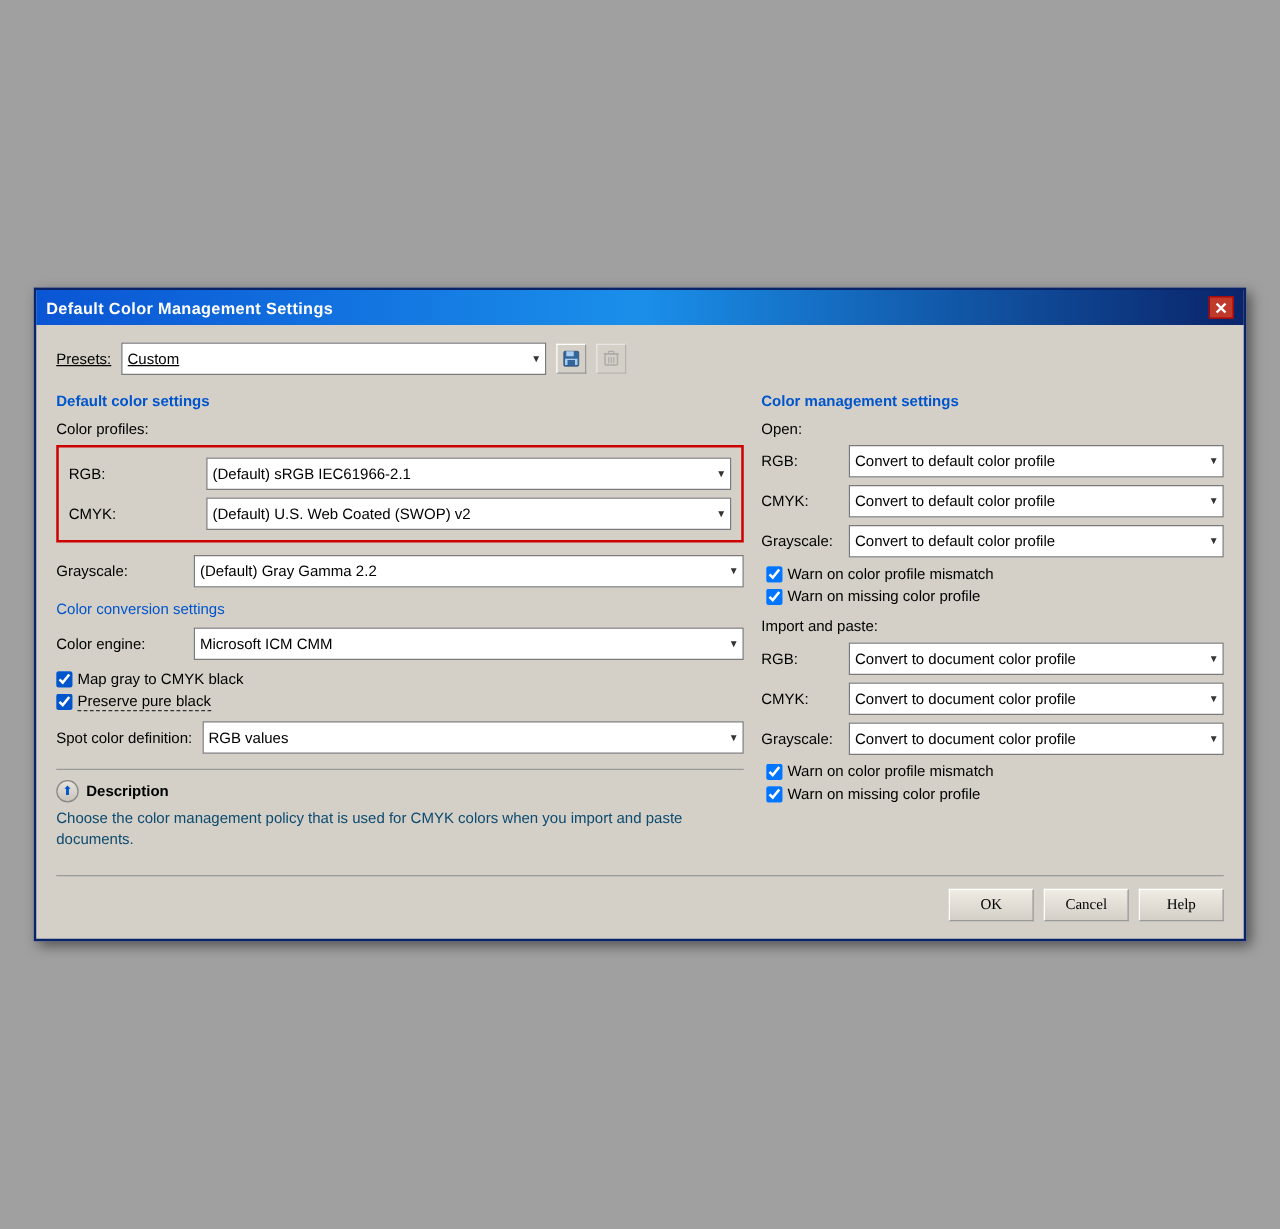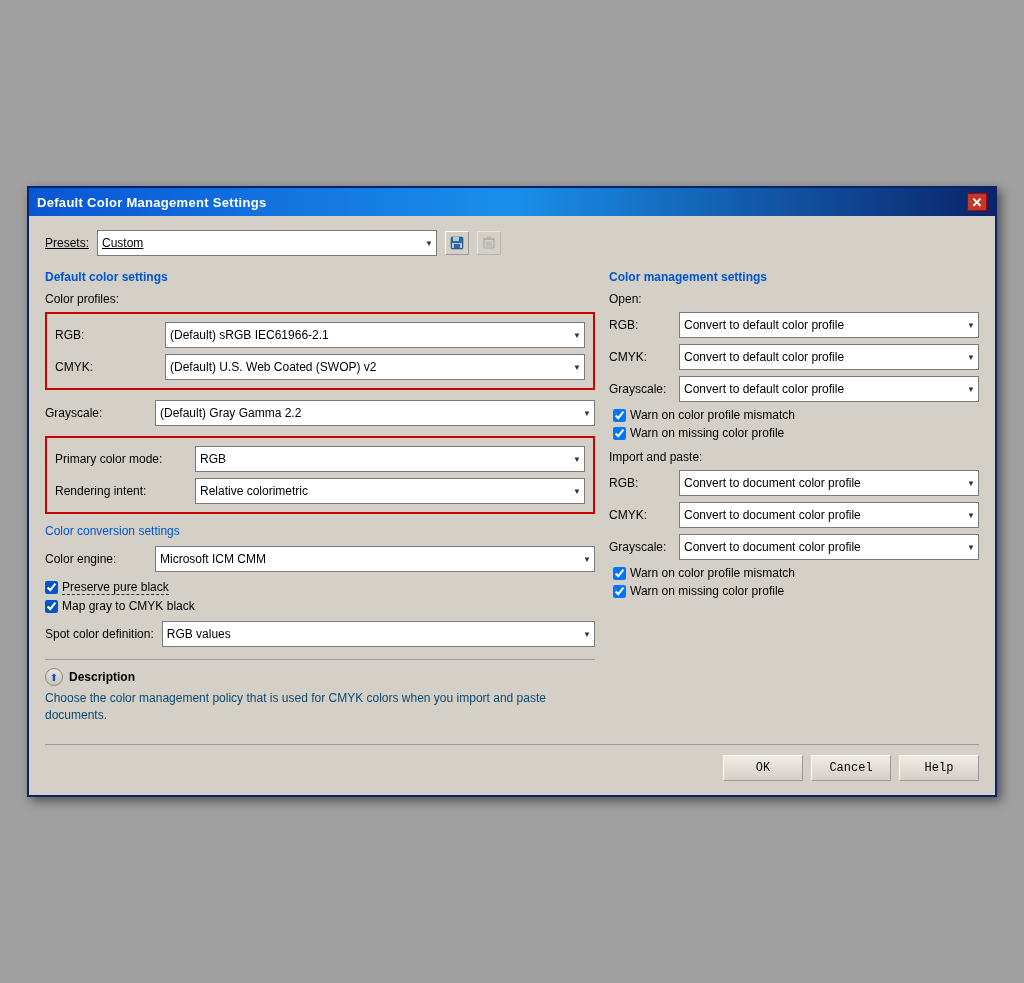--- a/index.html
+++ b/index.html
@@ -287,29 +287,29 @@
     .button-row {
       display: flex;
       justify-content: flex-end;
       gap: 8px;
       margin-top: 20px;
       padding-top: 10px;
       border-top: 1px solid #999;
     }
 
     .dialog-btn {
-      width: 80px;
+      width: 68px;
       height: 26px;
       background: linear-gradient(to bottom, #f0ece4, #d4d0c8);
       border: 1px solid #999;
       border-top: 1px solid #fff;
       border-left: 1px solid #fff;
       font-size: 12px;
       cursor: pointer;
-      font-family: Liberation Mono, monospace;
+      font-family: Liberation Serif, serif;
     }
 
     .color-conversion-section {
       margin-top: 10px;
     }
 
     .color-conversion-title {
       color: #0055cc;
       font-size: 12px;
       font-weight: normal;
@@ -384,57 +384,39 @@
 
           <div class="field-row" style="margin-bottom:10px;">
             <span class="field-label">Grayscale:</span>
             <div class="field-select-wrapper">
               <select class="field-select">
                 <option value="(Default) Gray Gamma 2.2">(Default) Gray Gamma 2.2</option>
               </select>
             </div>
           </div>
 
-          <div class="group-box-red">
-            <div class="field-row">
-              <span class="field-label" style="width:140px;">Primary color mode:</span>
-              <div class="field-select-wrapper">
-                <select class="field-select">
-                  <option value="RGB">RGB</option>
-                </select>
-              </div>
-            </div>
-            <div class="field-row">
-              <span class="field-label" style="width:140px;">Rendering intent:</span>
-              <div class="field-select-wrapper">
-                <select class="field-select">
-                  <option value="Relative colorimetric">Relative colorimetric</option>
-                </select>
-              </div>
-            </div>
-          </div>
         </div>
 
         <div class="color-conversion-section">
           <div class="color-conversion-title">Color conversion settings</div>
           <div class="field-row" style="margin-bottom:8px;">
             <span class="field-label">Color engine:</span>
             <div class="field-select-wrapper">
               <select class="field-select">
                 <option value="Microsoft ICM CMM">Microsoft ICM CMM</option>
               </select>
             </div>
           </div>
           <div class="checkbox-row">
             <input type="checkbox" checked="" style="">
-            <span class="checkbox-label">Preserve pure black</span>
+            <span class="checkbox-label-plain">Map gray to CMYK black</span>
           </div>
           <div class="checkbox-row">
             <input type="checkbox" checked="" style="">
-            <span class="checkbox-label-plain">Map gray to CMYK black</span>
+            <span class="checkbox-label">Preserve pure black</span>
           </div>
         </div>
 
         <div class="spot-row">
           <span class="spot-label">Spot color definition:</span>
           <div class="field-select-wrapper" style="flex:1;">
             <select class="field-select">
               <option value="RGB values">RGB values</option>
             </select>
           </div>

